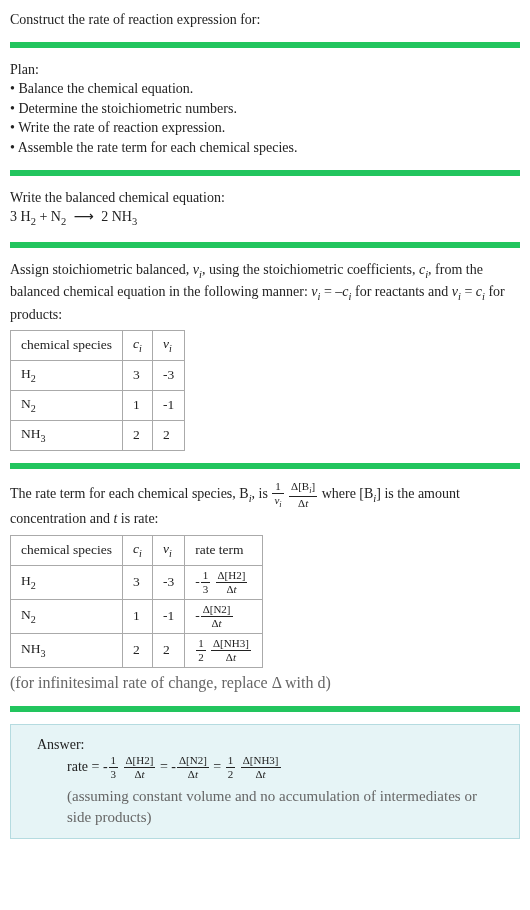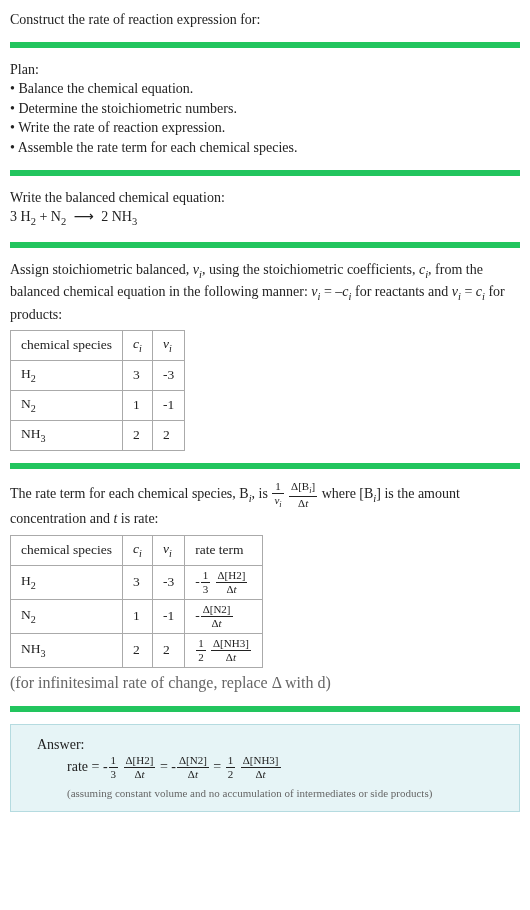--- a/index.html
+++ b/index.html
@@ -41,21 +41,21 @@
 .answer-box {
   background: #e6f4f6;
   border: 1px solid #b5dbe0;
   padding: 10px 26px;
   margin-top: 8px;
 }
 .answer-box .ans-line {
   margin-left: 30px;
 }
 .answer-box .caveat {
-  font-size: 11px;
+  font-size: 15px;
   color: #666;
   margin-top: 6px;
   margin-left: 30px;
 }
 .frac {
   display: inline-block;
   text-align: center;
   vertical-align: middle;
   font-size: 11px;
   line-height: 1;

